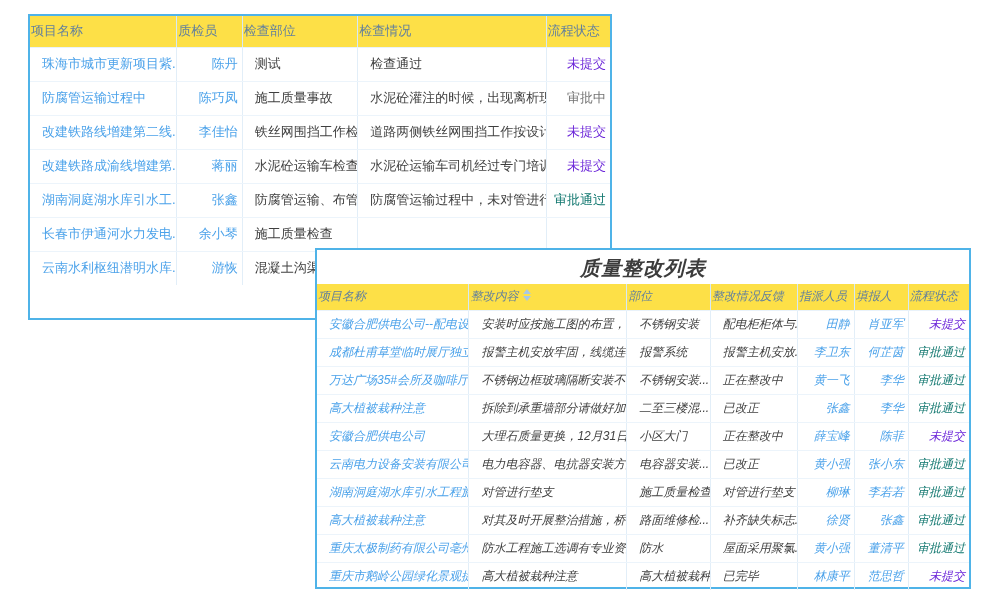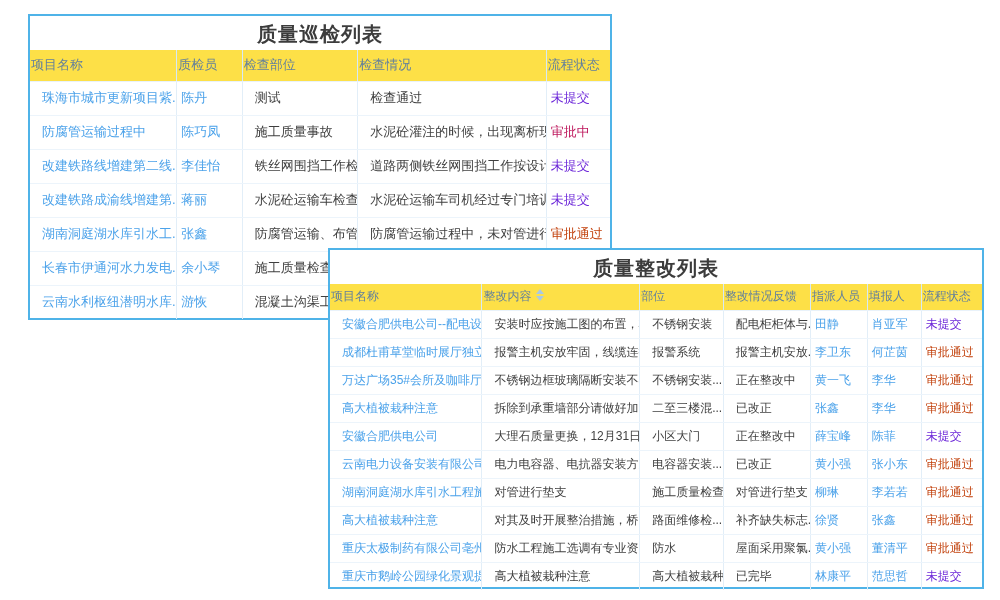--- a/index.html
+++ b/index.html
@@ -3,21 +3,21 @@
 <meta charset="utf-8">
 <style>
   * { box-sizing: border-box; }
   html,body { margin:0; padding:0; background:#fff; }
   body { font-family: "Liberation Sans", "DejaVu Sans", sans-serif; }
 
   .canvas { position:relative; width:1000px; height:600px; background:#ffffff; overflow:hidden; }
 
   .panel { position:absolute; background:#ffffff; border:2px solid #4fb3e8; }
   .panel-inspection   { left:28px;  top:14px;  width:584px; height:306px; z-index:1; }
-  .panel-rectification{ left:328px; top:248px; width:656px; height:341px; z-index:2; }
+  .panel-rectification{ left:315px; top:248px; width:656px; height:341px; z-index:2;font-style:italic; }
 
   .panel-title { margin:0; text-align:center; font-size:20px; font-weight:bold;
                  color:#3c3c3c; height:34px; line-height:36px; letter-spacing:1px; }
 
   table { width:100%; border-collapse:collapse; table-layout:fixed; }
 
   th { background:#fde047; color:#63809c; font-weight:normal; text-align:left;
        border-bottom:1px solid #e9f2fa; border-left:1px solid #d5e9f7;
        white-space:nowrap; overflow:hidden; }
   th:first-child { border-left:none; }
@@ -25,40 +25,39 @@
   td { color:#3f3f3f; border-bottom:1px solid #ecf4fb; border-left:1px solid #e2eef8;
        white-space:nowrap; overflow:hidden; text-overflow:clip; padding:0 8px 0 12px; }
   td:first-child { border-left:none; }
   tbody tr:last-child td { border-bottom:none; }
 
   .t-inspection th { height:31px; font-size:13px; }
   .t-inspection td { height:34px; font-size:13px; }
   .t-rectification th { height:26px; font-size:12px; }
   .t-rectification td { height:28px; font-size:12px; }
 
-  td.align-center { text-align:left; padding:0 4px; }
+  td.align-center { text-align:right; padding:0 4px; }
   .cell-link { color:#4ba2ea; cursor:pointer; }
   .cell-name { color:#4ba2ea; }
   .status-unsubmitted { color:#6d28d9; }
-  .status-pending     { color:#be185d; }
-  .status-approved    { color:#c2410c; }
+  .status-pending     { color:#737373; }
+  .status-approved    { color:#0f766e; }
 
   .sort-caret-icon { display:inline-block; vertical-align:-1px; margin-left:5px; cursor:pointer; }
   .sort-caret-icon i { display:block; width:0; height:0;
        border-left:4px solid transparent; border-right:4px solid transparent; }
   .sort-caret-icon .caret-up   { border-bottom:5px solid #a9c9e4; margin-bottom:2px; }
   .sort-caret-icon .caret-down { border-top:5px solid #a9c9e4; }
 </style>
 </head>
 <body>
 
 <div class="canvas">
 
   <section class="panel panel-inspection">
-    <h2 class="panel-title">质量巡检列表</h2>
     <table class="t-inspection">
       <colgroup>
           <col style="width: 25.3%;">
           <col style="width: 11.3%;">
           <col style="width: 19.9%;">
           <col style="width: 32.5%;">
           <col style="width: 11%;">
         </colgroup>
       <thead>
           <tr>

